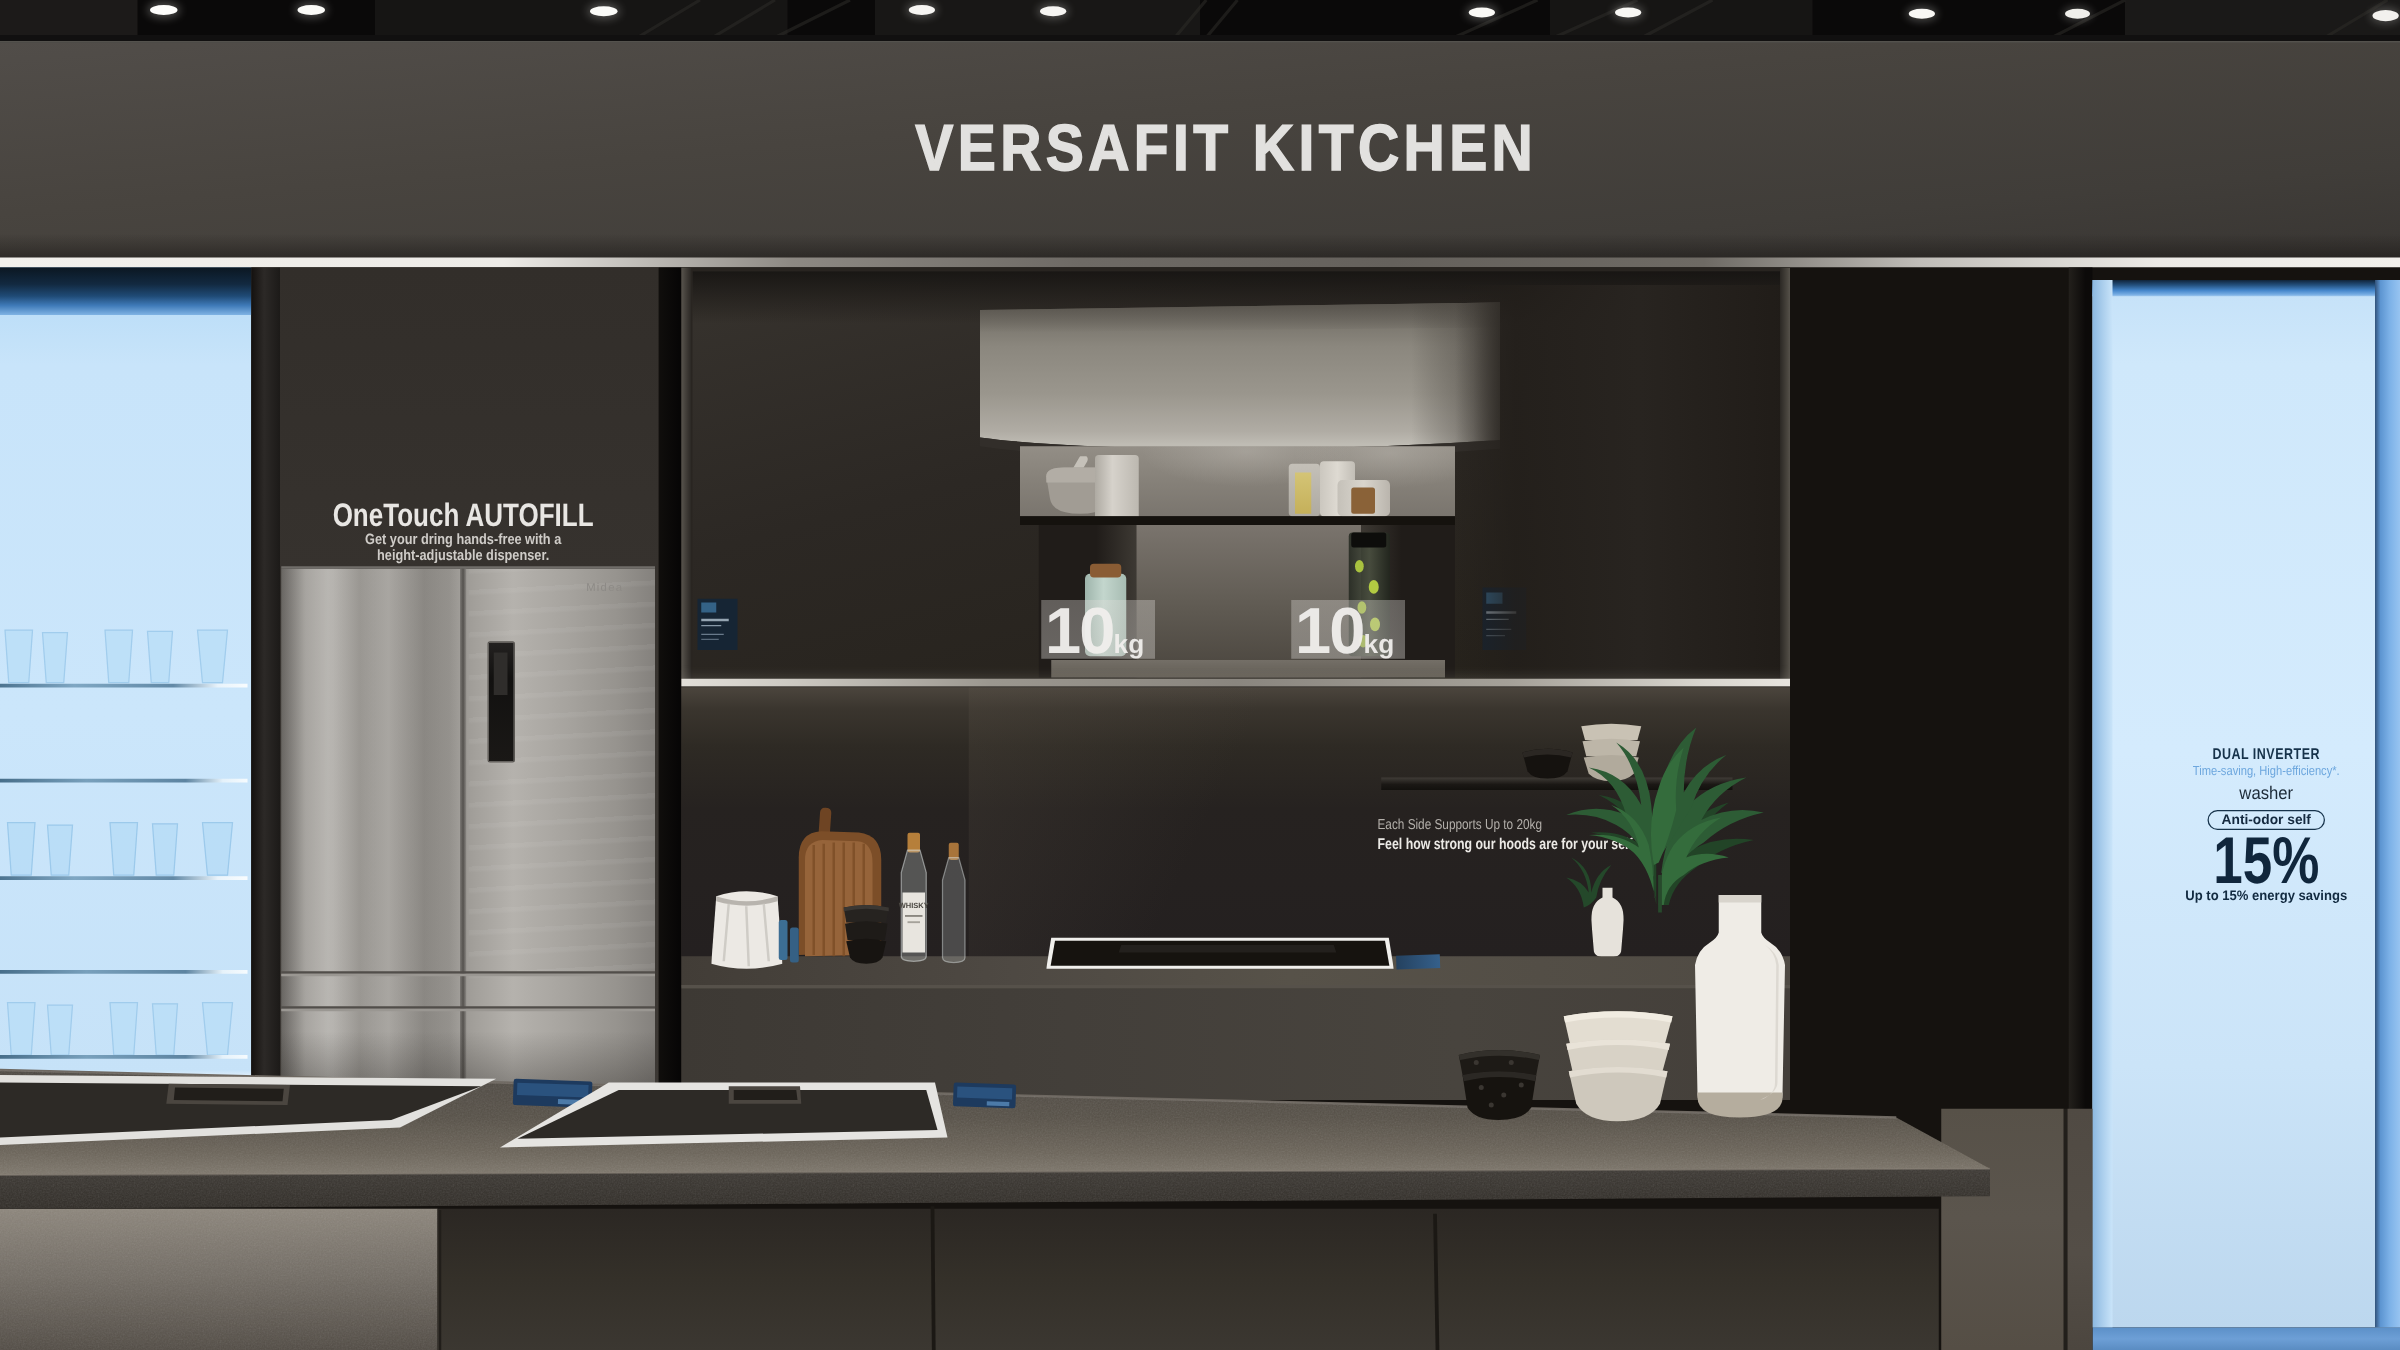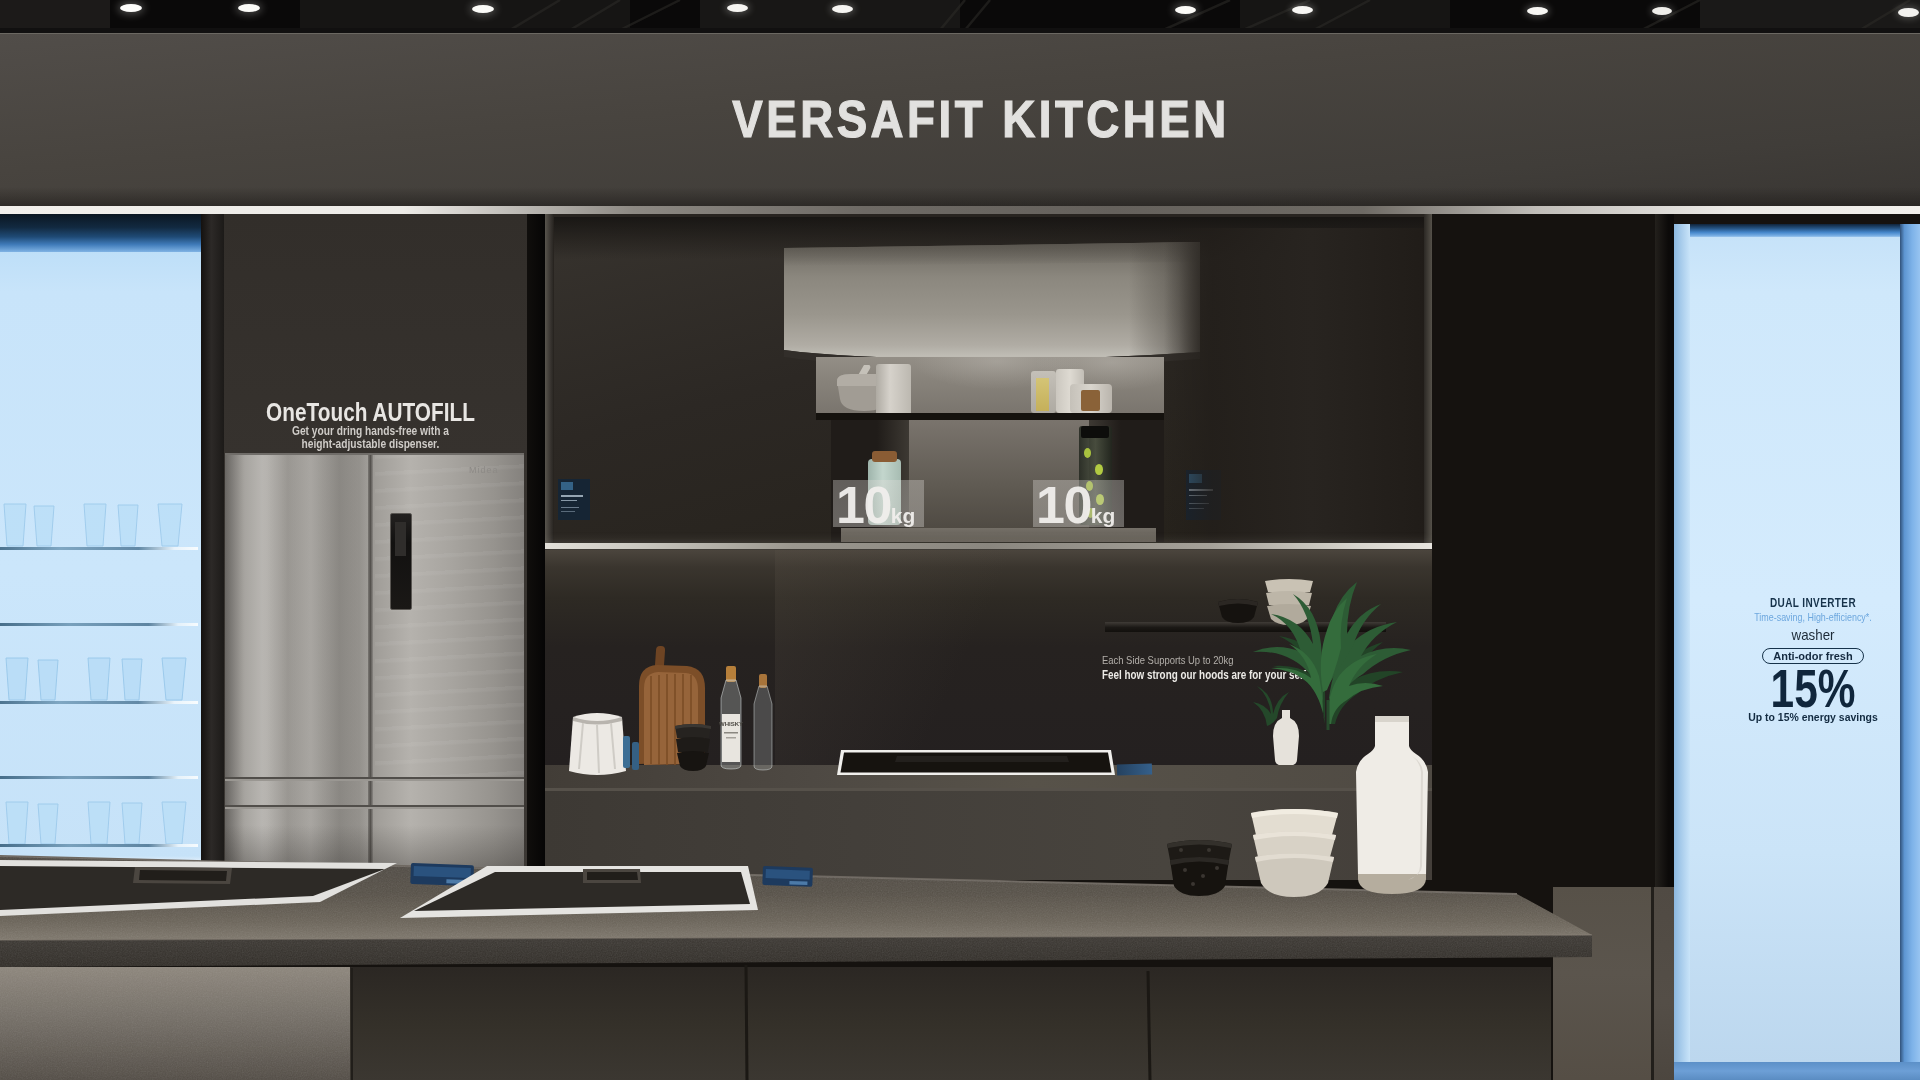--- a/index.html
+++ b/index.html
@@ -373,21 +373,21 @@
     <div class="abs" style="left:226px;top:0;width:20px;height:838px;background:linear-gradient(90deg,#31527a 0%,#5d95d1 22%,#7db2e8 60%,#97c4f1 100%);"></div>
 
     <div class="abs" style="left:24px;top:372px;width:230px;text-align:center;">
       
       <div style="font-size:12.5px;font-weight:bold;color:#16324a;letter-spacing:0.5px;transform:scaleX(0.8);">DUAL INVERTER</div>
       
       <div style="font-size:10.5px;color:#6da7de;margin-top:1px;transform:scaleX(0.85);">Time-saving, High-efficiency*.</div>
       
       <div style="font-size:14.5px;color:#1d2b38;margin-top:4px;transform:scaleX(0.92);">washer</div>
       
-      <div style="display:inline-block;margin-top:5px;padding:1px 10px;border:1.5px solid #16324a;border-radius:10px;font-size:11px;font-weight:bold;color:#14293f;">Anti-odor fresh</div>
+      <div style="display:inline-block;margin-top:5px;padding:1px 10px;border:1.5px solid #16324a;border-radius:10px;font-size:11px;font-weight:bold;color:#14293f;">Anti-odor self</div>
       
       <div style="font-size:53px;font-weight:bold;color:#10263c;margin-top:3px;line-height:44px;transform:scaleX(0.8);">15%</div>
       
       <div style="font-size:11px;font-weight:bold;color:#122a40;margin-top:0;transform:scaleX(0.95);">Up to 15% energy savings</div>
     </div>
   </div>
 
   <div class="abs" style="left:1674px;top:1062px;width:246px;height:18px;background:linear-gradient(180deg,#5c90c8,#6d9fd6 50%,#5a8cc2);"></div>
 
   <div class="abs" style="left:1553px;top:887px;width:98px;height:193px;background:linear-gradient(180deg,#575148 0%,#5b554d 45%,#554e45 100%);"></div>

